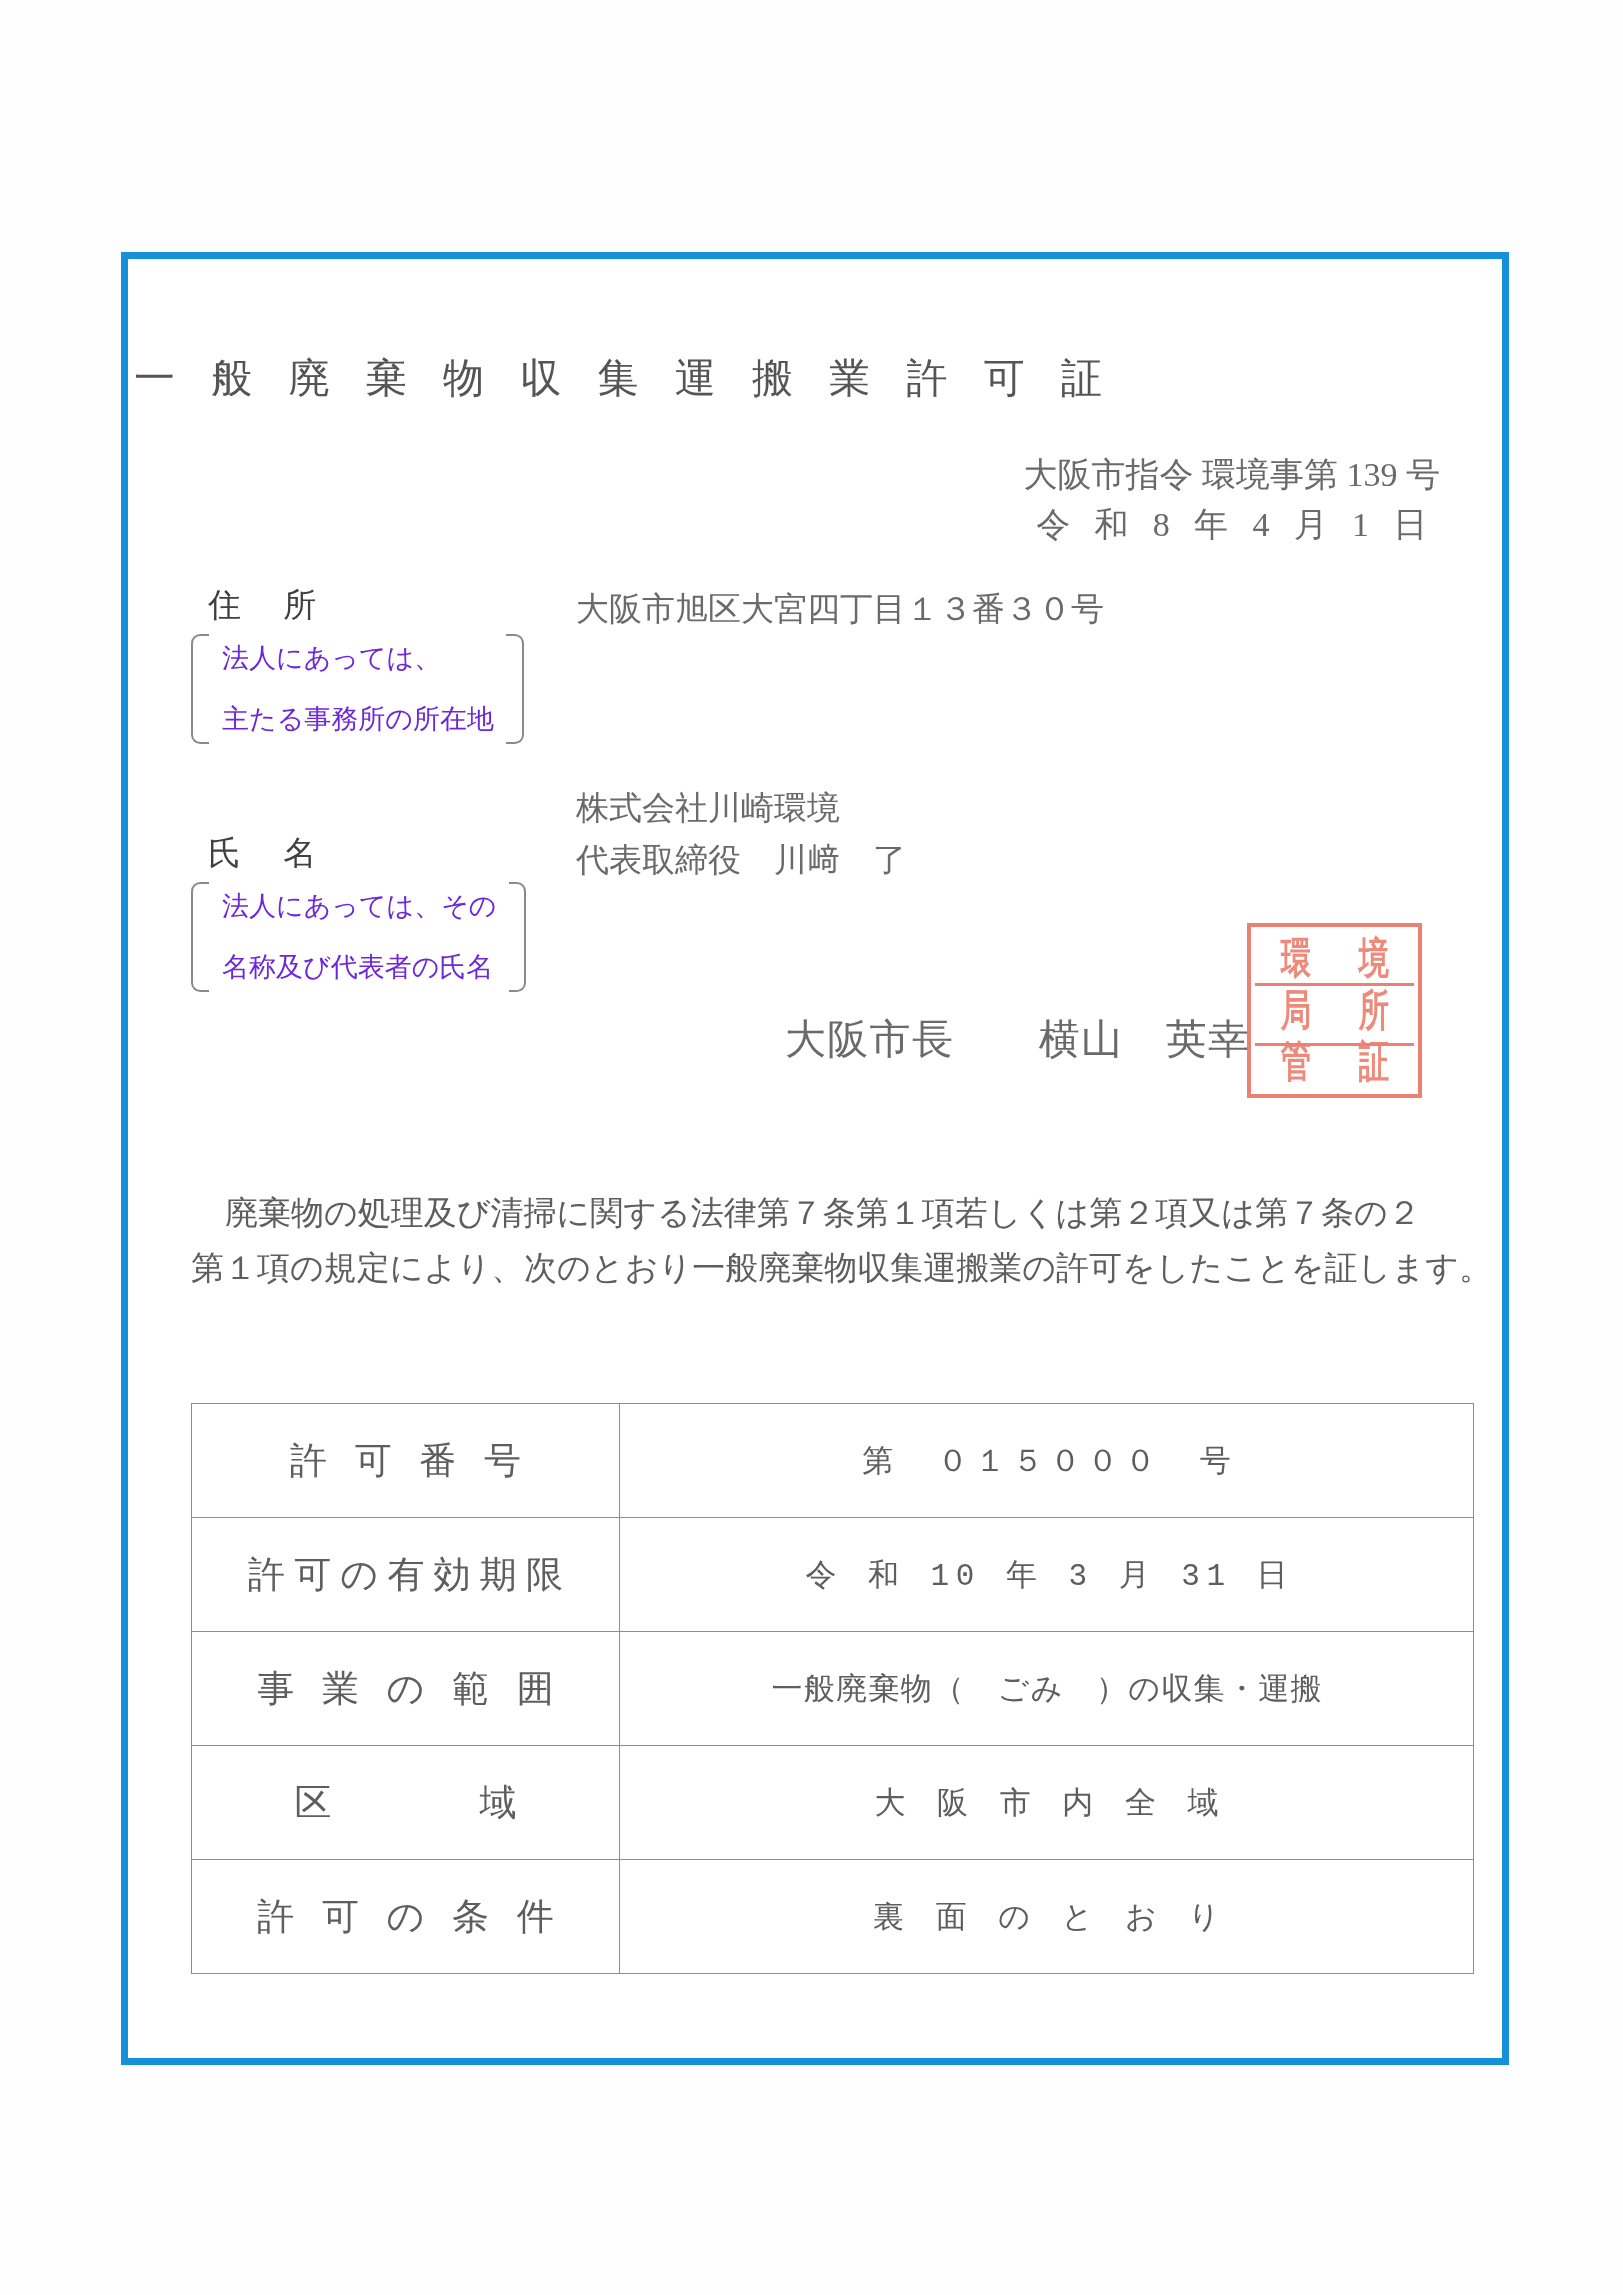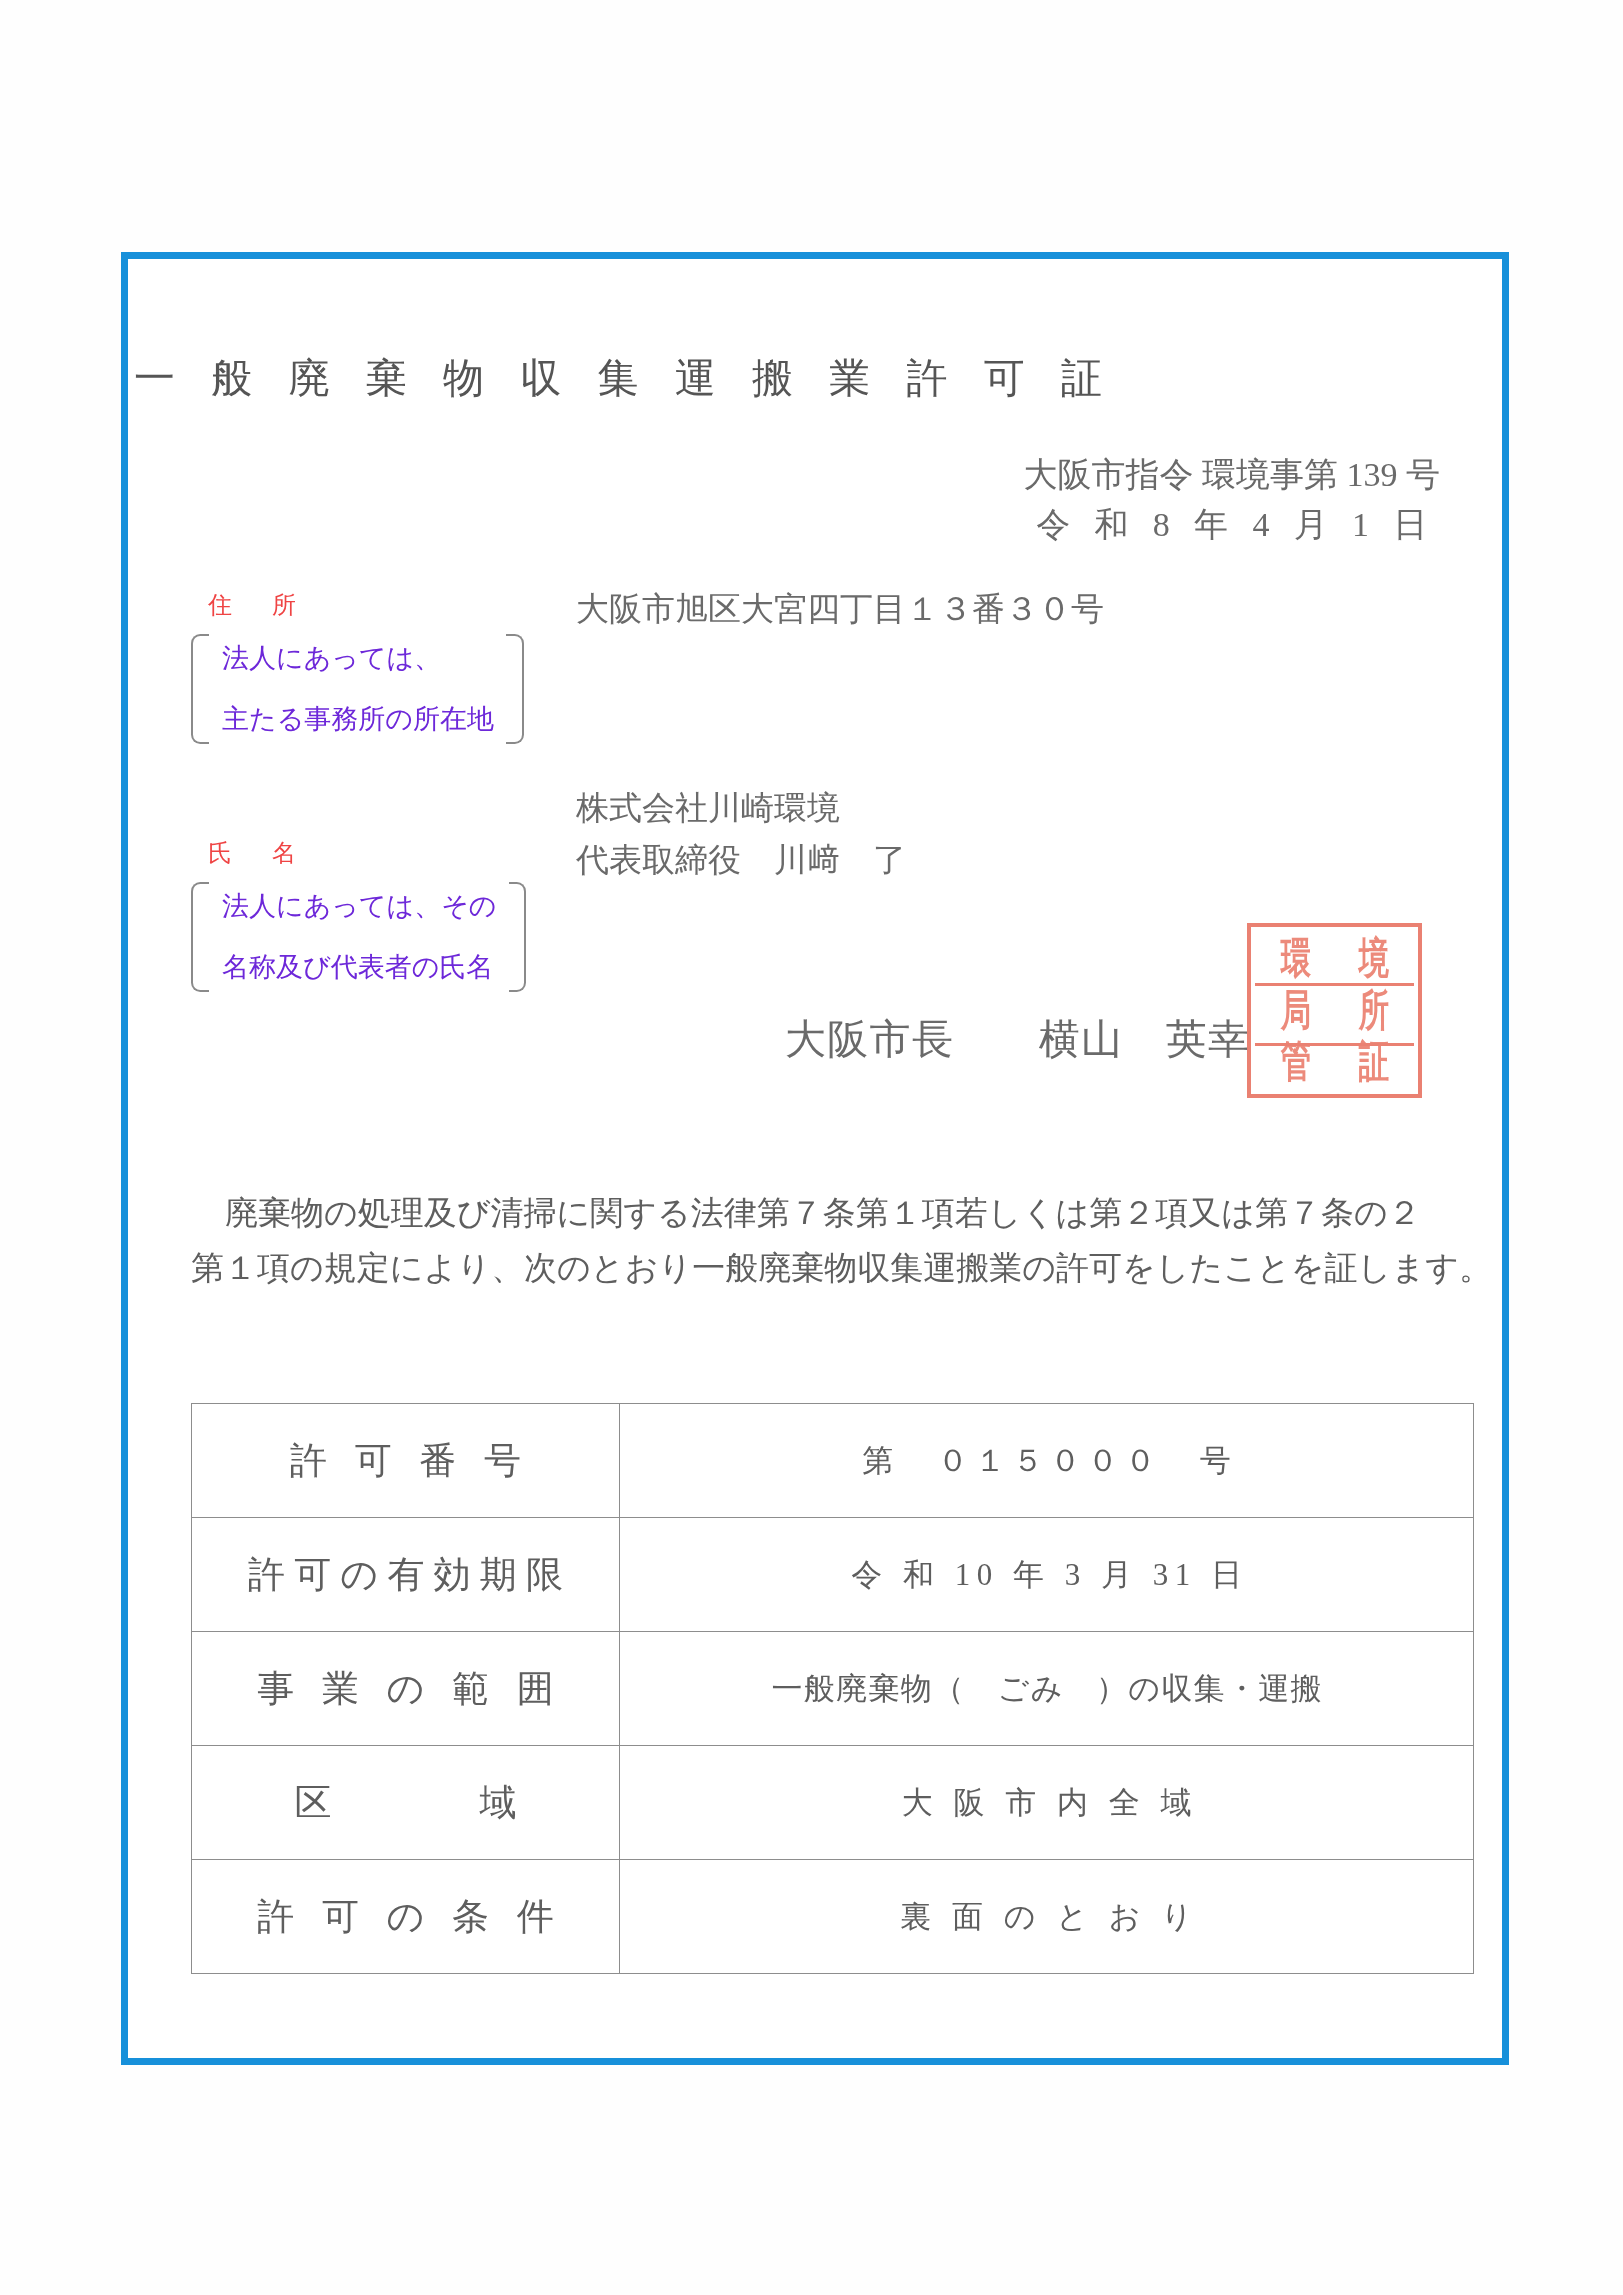--- a/index.html
+++ b/index.html
@@ -69,24 +69,24 @@
 
   
   .field-block {
     position: absolute;
     left: 191px;
   }
   #address-block { top: 585px; }
   #name-block    { top: 833px; }
 
   .field-label {
-    font-size: 24px;
+    font-size: 33px;
     letter-spacing: 17px;
     text-indent: 17px;
-    color: #ef4444;
+    color: #404040;
     white-space: nowrap;
     line-height: 41px;
   }
 
   .field-note {
     position: relative;
     display: inline-block;
     margin-top: 7.9px;
     padding: 3.9px 30px 3.9px 31px;
     font-size: 27px;
@@ -218,20 +218,21 @@
     font-size: 37px;
     letter-spacing: 9.2px;
     text-indent: 9.2px;
     font-family: Liberation Serif, serif;
   }
   #permit-table td.cell-value {
     text-align: center;
     font-size: 31px;
     letter-spacing: 6.5px;
     text-indent: 6.5px;
+    font-family: Liberation Mono, monospace;
   }
   #permit-table td.tight { letter-spacing: 1.3px; text-indent: 1.3px; }
 </style>
 </head>
 <body>
 
 <div id="scan-page"></div>
 
 <div id="cert-border"></div>
 

